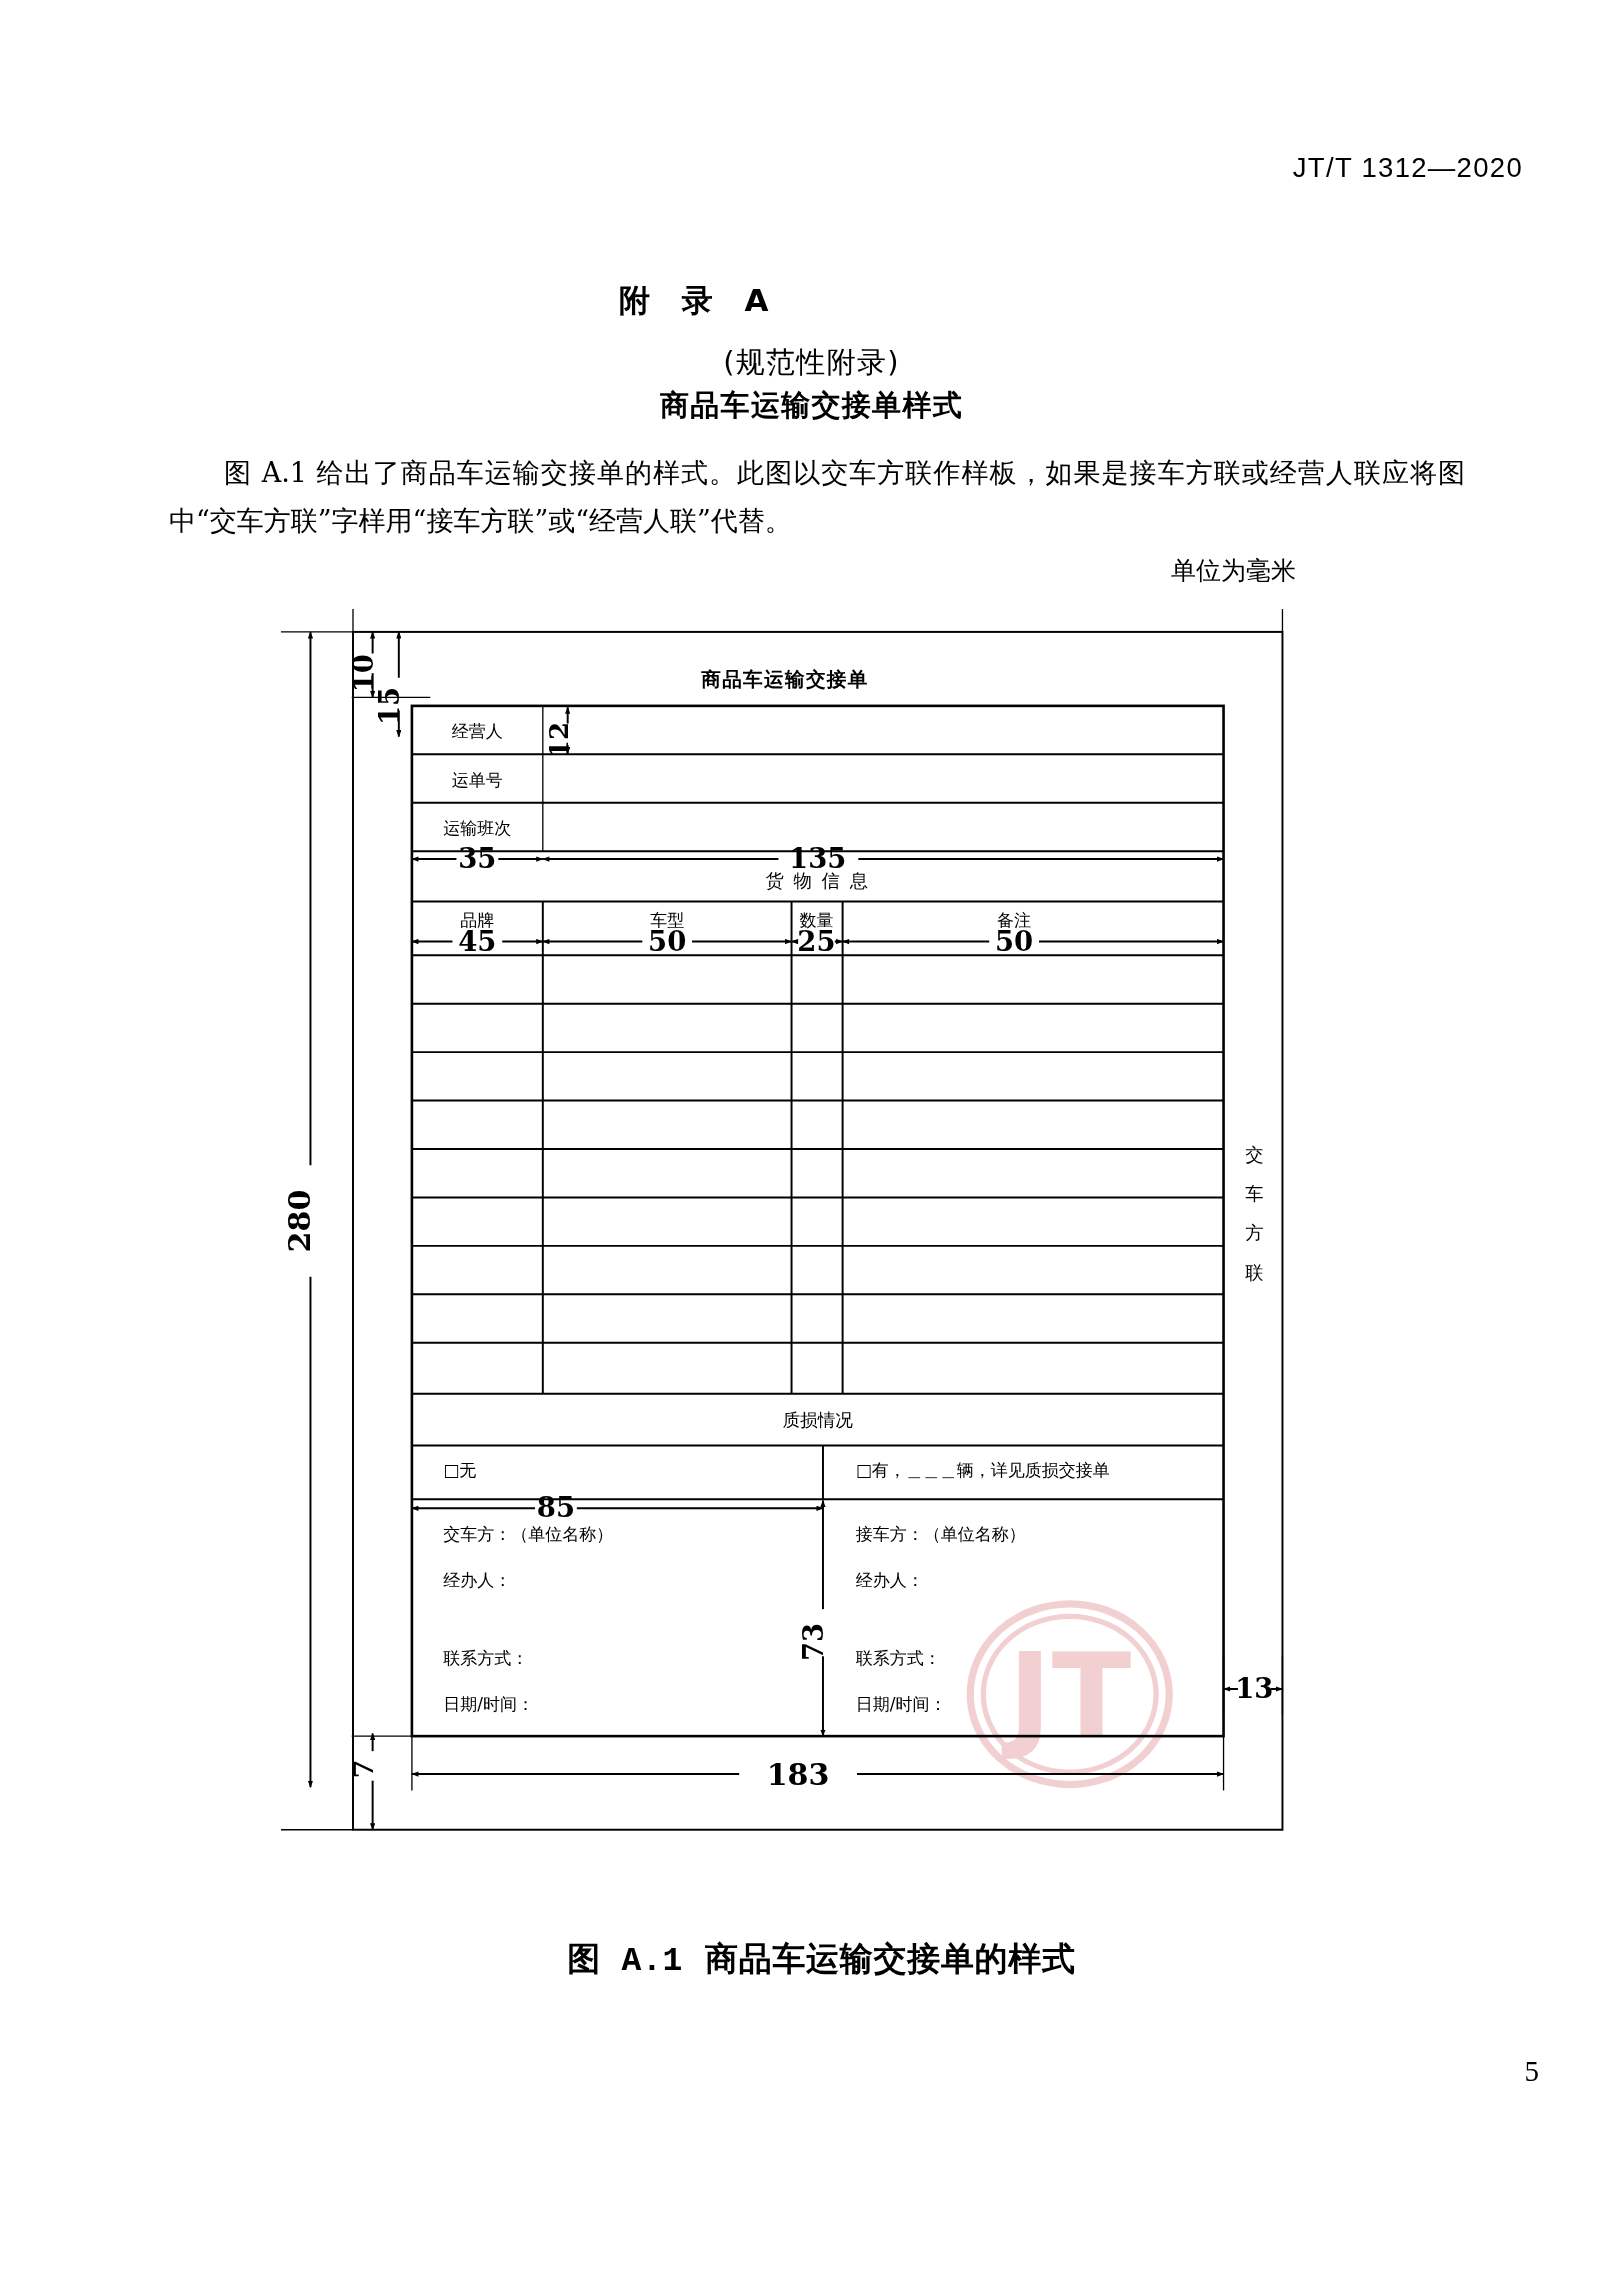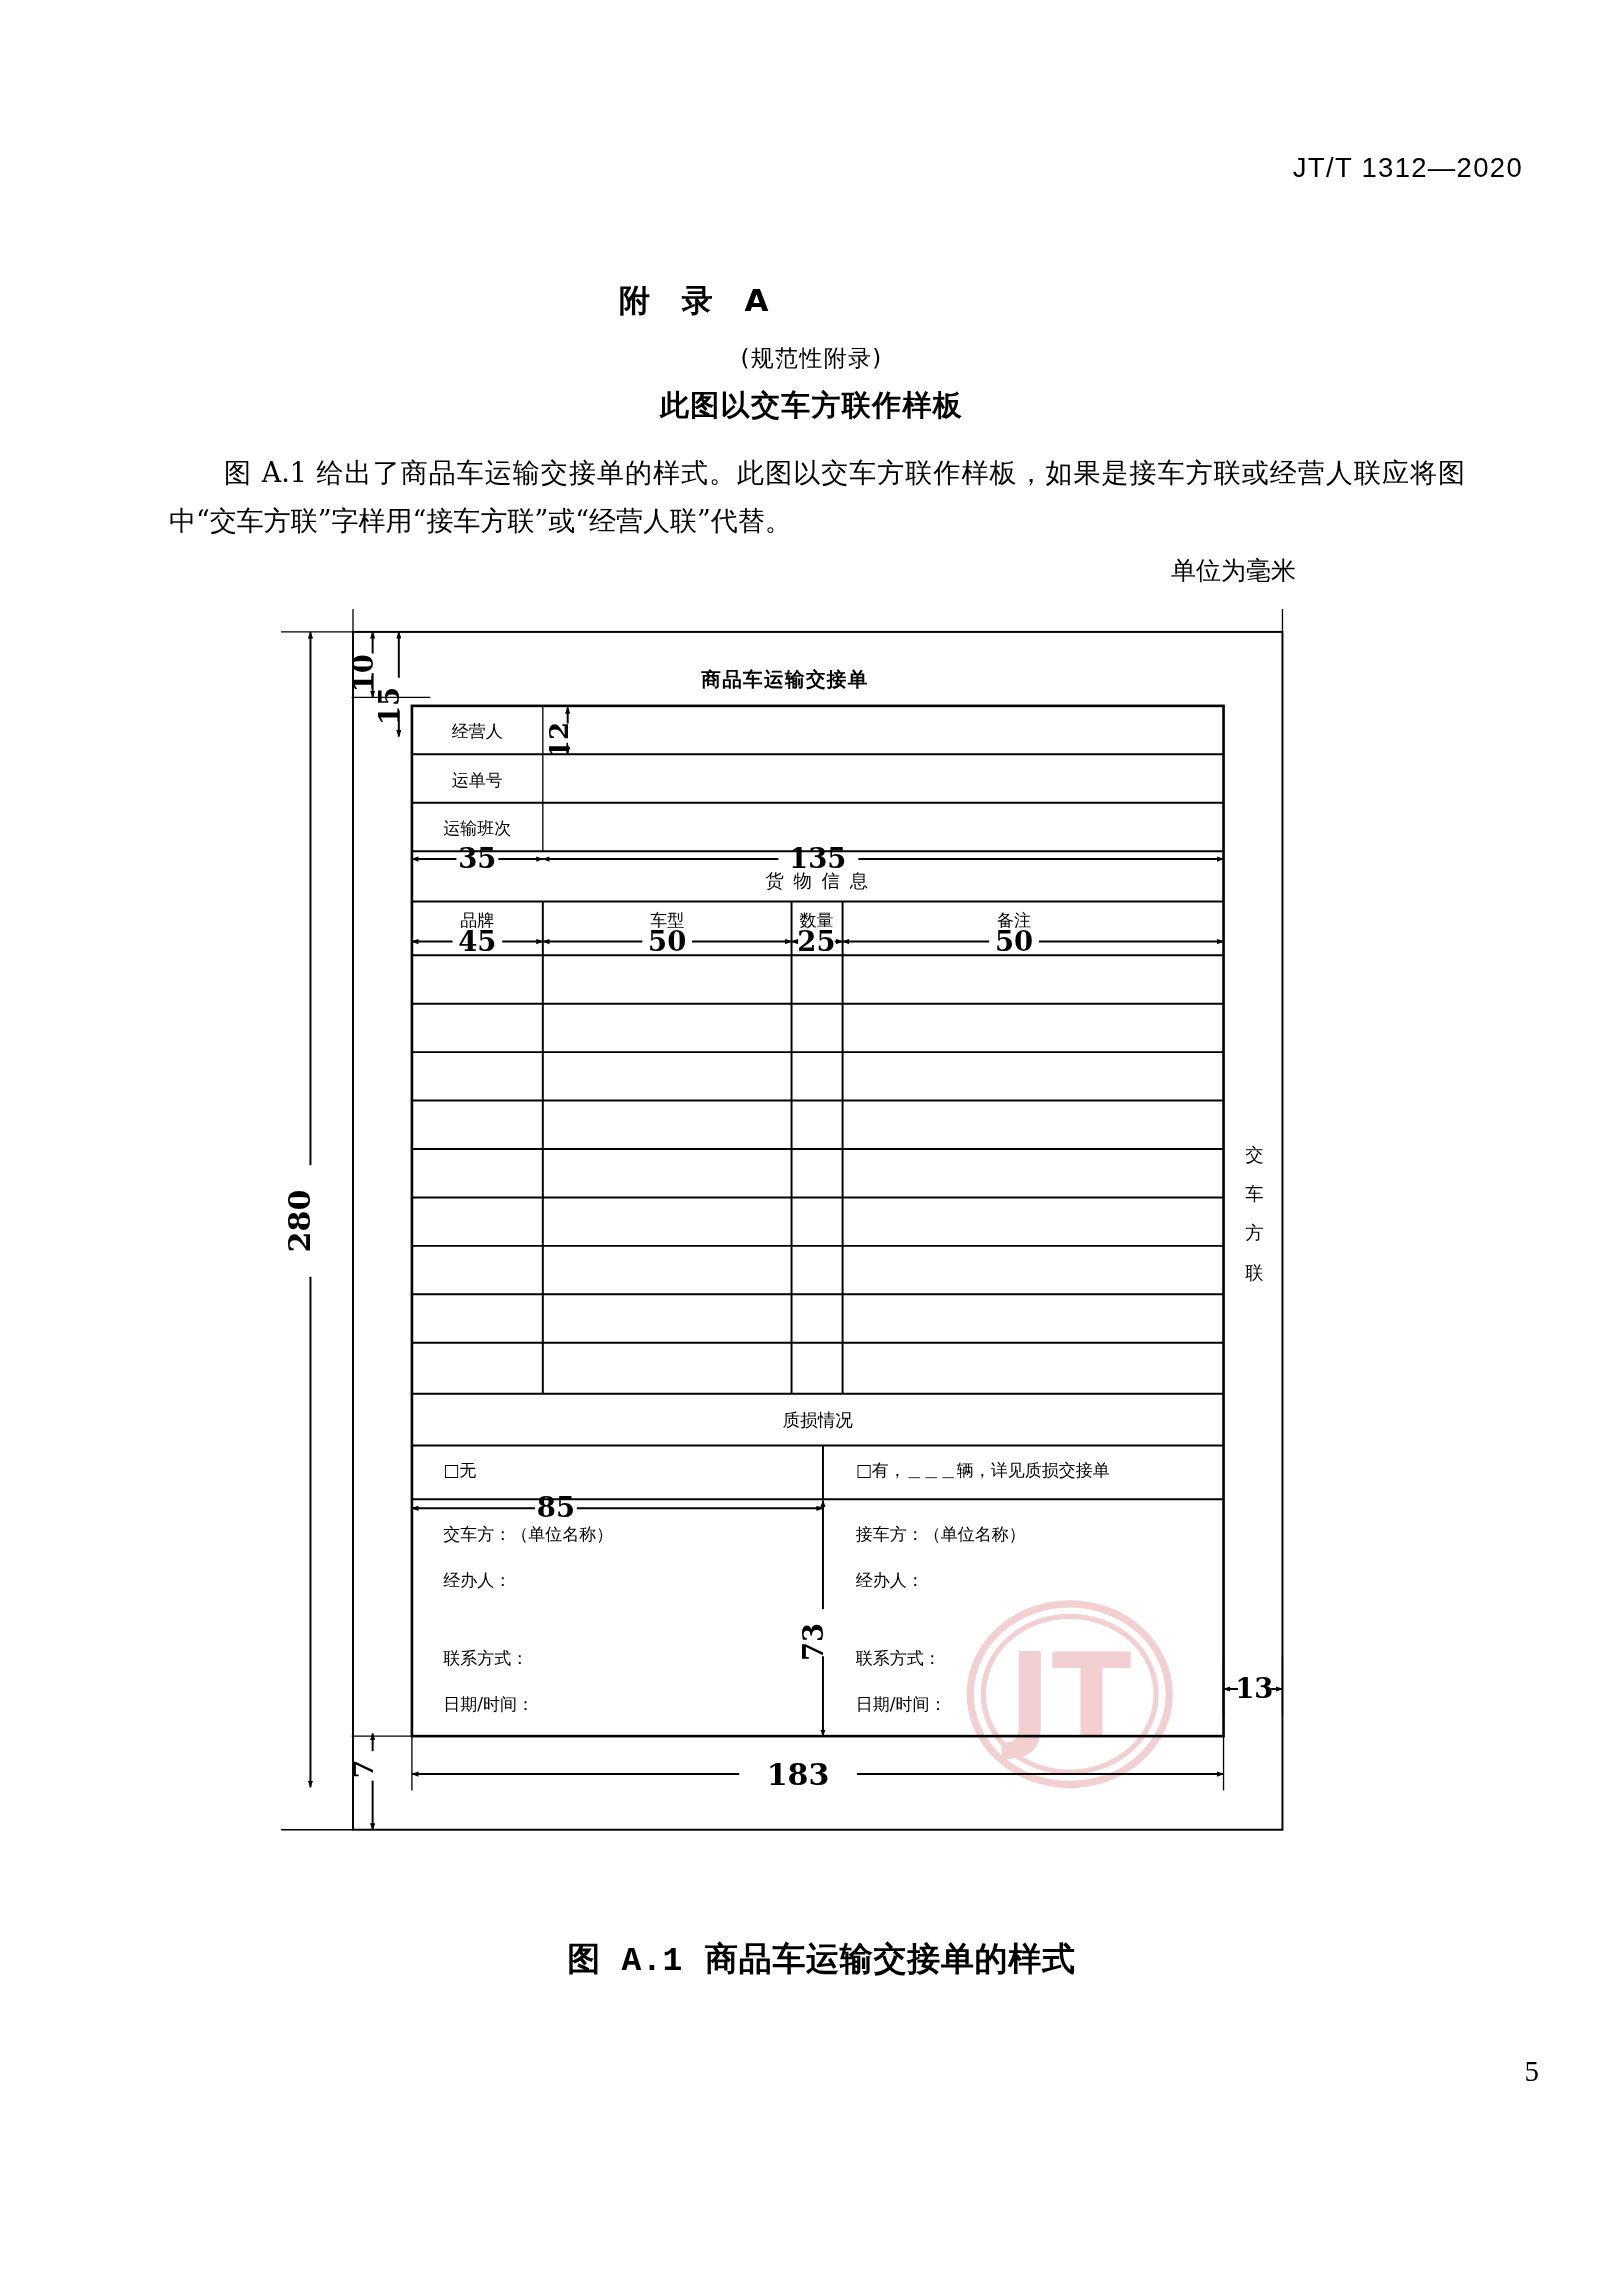--- a/index.html
+++ b/index.html
@@ -20,21 +20,21 @@
 
   
   .appendix-title{
     position:absolute;left:0;top:280px;width:1398px;text-align:center;
     font-family:"DejaVu Sans","Liberation Sans",sans-serif;
     font-weight:bold;font-size:31px;letter-spacing:10.5px;
   }
   .appendix-sub{
     position:absolute;left:0;top:343px;width:1623px;text-align:center;
     font-family:"DejaVu Sans","Liberation Sans",sans-serif;
-    font-size:23px;letter-spacing:1.3px;
+    font-size:29px;letter-spacing:1.3px;
   }
   .appendix-name{
     position:absolute;left:0;top:386px;width:1623px;text-align:center;
     font-family:"DejaVu Sans","Liberation Sans",sans-serif;
     font-weight:bold;font-size:29px;letter-spacing:1.3px;
   }
 
   
   .body-para{
     position:absolute;left:169px;top:449px;width:1296px;
@@ -77,21 +77,21 @@
   .dim {font-family:"DejaVu Serif","Liberation Serif",serif;font-weight:bold;fill:#000;}
   .ln  {stroke:#000;fill:none;}
 </style>
 </head>
 <body>
 
 <div class="page-header">JT/T 1312—2020</div>
 
 <div class="appendix-title">附 录 A</div>
 <div class="appendix-sub">(规范性附录)</div>
-<div class="appendix-name">此图以交车方联作样板</div>
+<div class="appendix-name">商品车运输交接单样式</div>
 
 <div class="body-para"><span class="indent"></span><span>图 A.1 给出了商品车运输交接单的样式。此图以交车方联作样板，如果是接车方联或经营人联应将图中“交车方联”字样用“接车方联”或“经营人联”代替。</span></div>
 
 <div class="unit-note">单位为毫米</div>
 
 <div id="drawing">
 <svg width="1080" height="1296" viewBox="0 0 1650 1980" xmlns="http://www.w3.org/2000/svg">
   <defs>
     <marker id="ah" markerWidth="12" markerHeight="12" refX="10" refY="4" orient="auto" markerUnits="userSpaceOnUse">
       <path d="M0,0 L11,4 L0,8 Z" fill="#000"></path>

